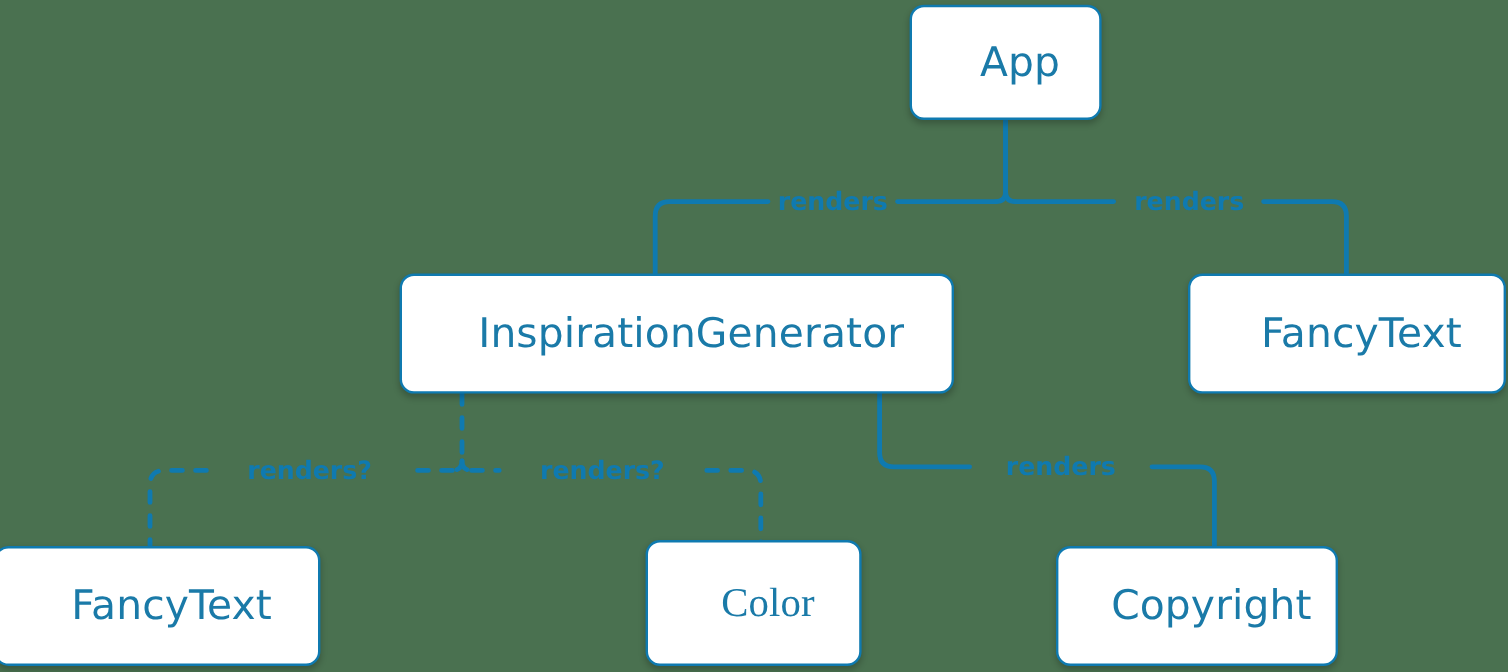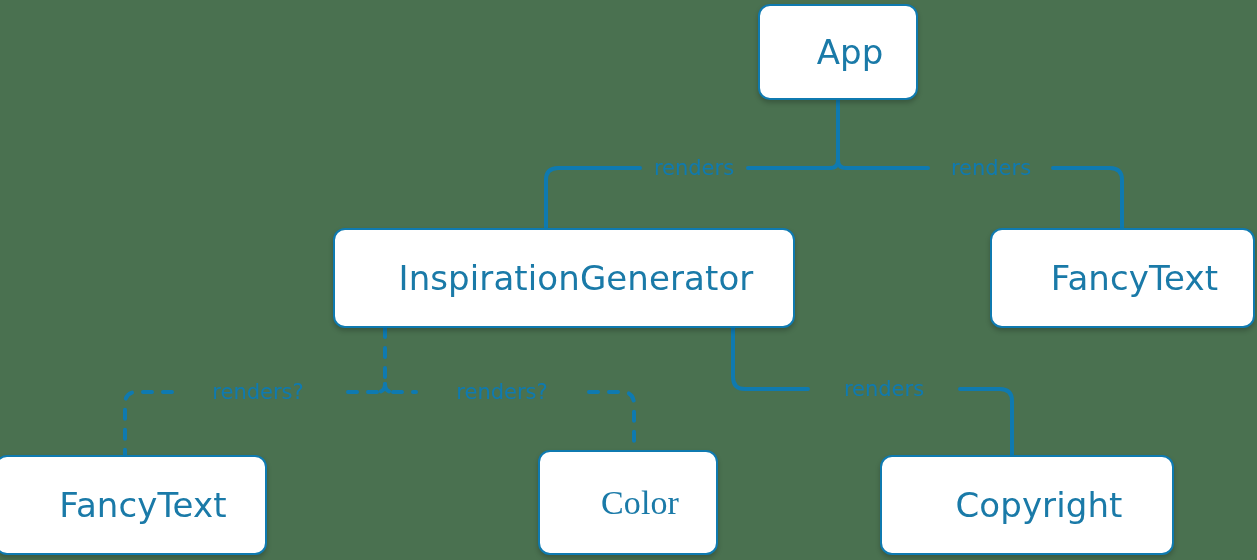--- a/index.html
+++ b/index.html
@@ -38,21 +38,21 @@
     color: #1a7aa8;
     font-size: 34px;
     letter-spacing: 0.1px;
     white-space: nowrap;
     padding-left: 24px;
   }
   .edge-label {
     position: absolute;
     color: #0f7ab0;
     font-size: 21px;
-    font-weight: 400;
+    font-weight: 700;
     white-space: nowrap;
     transform: translate(-50%, -50%);
   }
 </style>
 </head>
 <body>
 
 <div id="stage">
 
   <svg id="wires" viewBox="0 0 1257 560" xmlns="http://www.w3.org/2000/svg">
@@ -95,21 +95,21 @@
   </div>
 
   <div class="node" style="left:-5px; top:455px; width:272px; height:100px;">
     <span>FancyText</span>
   </div>
 
   <div class="node" style="left:538px; top:450px; width:180px; height:105px;font-family:Liberation Serif, serif;">
     <span>Color</span>
   </div>
 
-  <div class="node" style="left:880px; top:455px; width:294px; height:100px;">
+  <div class="node" style="left:880px; top:455px; width:235px; height:100px;">
     <span>Copyright</span>
   </div>
 
   <div class="edge-label" style="left:694px; top:168px;">renders</div>
 
   <div class="edge-label" style="left:991px; top:168px;">renders</div>
 
   <div class="edge-label" style="left:258px; top:392px;">renders?</div>
 
   <div class="edge-label" style="left:502px; top:392px;">renders?</div>

